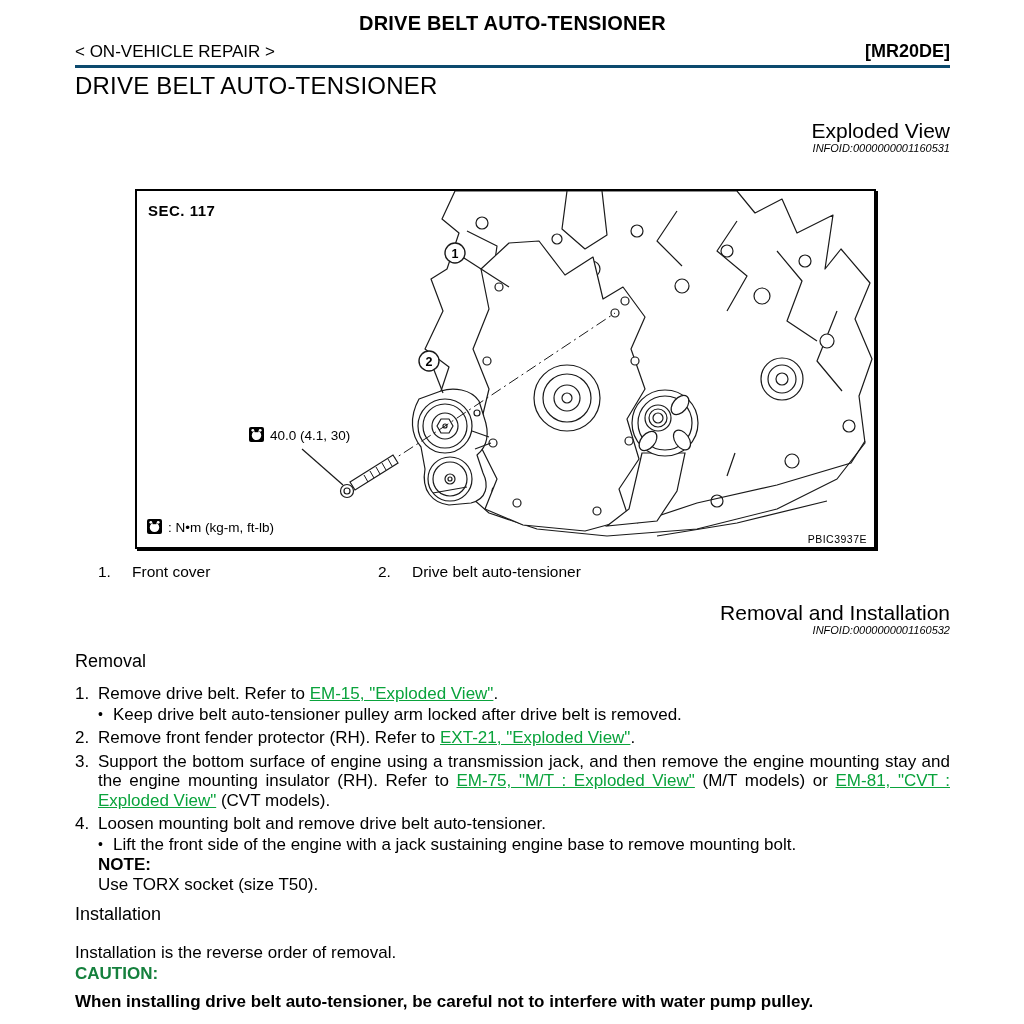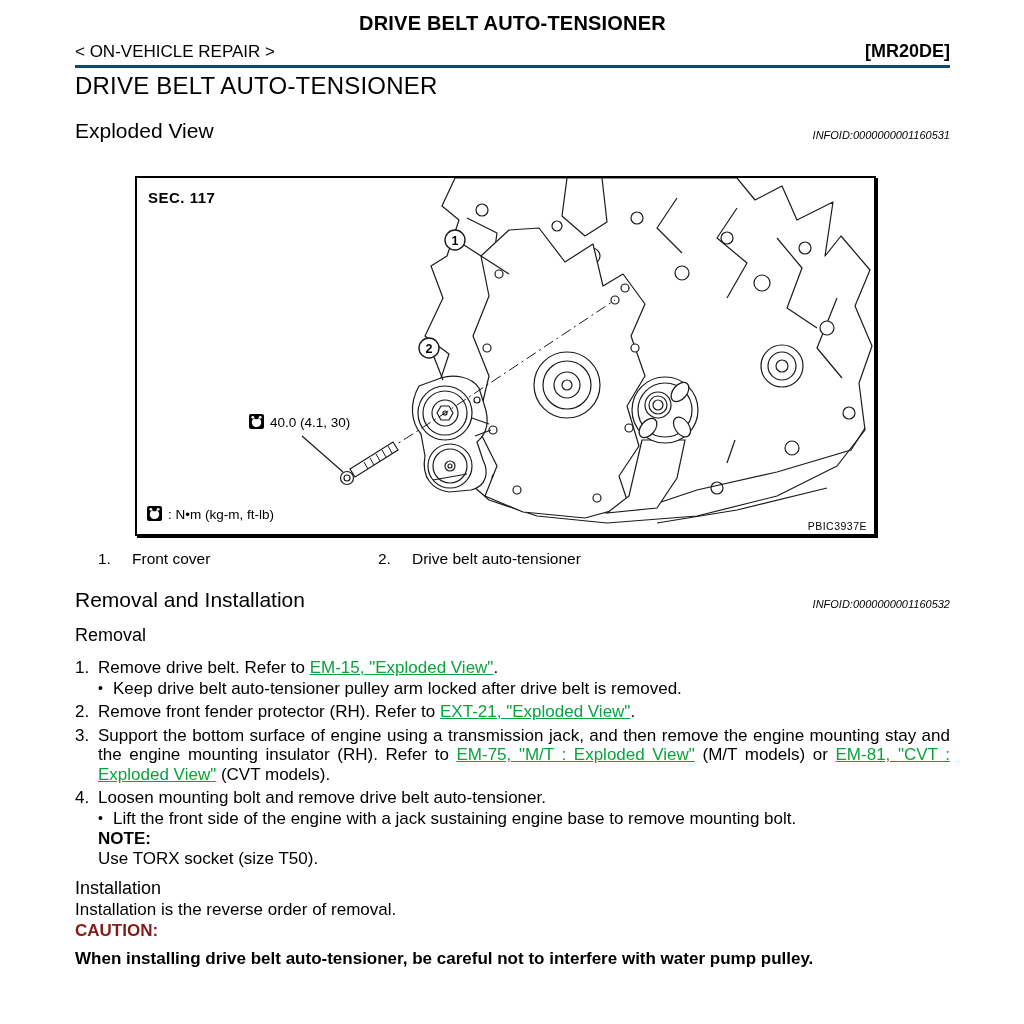--- a/index.html
+++ b/index.html
@@ -13,21 +13,21 @@
   .top-title { text-align:center; font-weight:bold; font-size:20px; line-height:23px; letter-spacing:.2px; }
 
   .header-row { display:flex; justify-content:space-between; align-items:flex-end;
     margin-top:6px; padding-bottom:3px; border-bottom:3px solid #0c4a6e; }
   .breadcrumb { font-size:17px; }
   .engine-code { font-weight:bold; font-size:18px; }
 
   .h1-blue { color:#20208f; font-size:30px; font-weight:400; line-height:34px; margin-top:6px; letter-spacing:.3px; }
   .h2-black { font-size:24px; font-weight:400; line-height:27px; margin-top:4px; letter-spacing:.2px; }
 
-  .section-row { display:flex; justify-content:space-between; align-items:flex-end; margin-top:20px; }
+  .section-row { display:flex; justify-content:space-between; align-items:flex-end; margin-top:20px;flex-direction:column; }
   .section-row.second { }
   .section-heading { font-size:21px; font-weight:400; line-height:23px; }
   .infoid { font-style:italic; font-size:11px; line-height:13px; }
 
   .figure-box { width:741px; height:360px; margin:34px 0 0 60px;
     border:2px solid #000; box-shadow:2px 2px 0 #000; background:#fff; }
   .figure-box svg { display:block; width:737px; height:356px; }
   .figure-box text { font-family:"Liberation Sans", sans-serif; fill:#000; }
 
   .parts-row { position:relative; height:18px; margin-top:14px; font-size:15.5px; }
@@ -43,22 +43,22 @@
   .step-num { width:23px; flex:none; }
   .step-body { flex:1; }
   .just { text-align:justify; }
   .bullet-row { display:flex; margin-left:23px; margin-top:1px; }
   .bullet { width:15px; flex:none; font-size:14px; }
   .note-label { font-weight:bold; margin-left:23px; margin-top:1px; }
   .note-text { margin-left:23px; }
 
   .glink { color:#0aa33c; text-decoration:underline; cursor:pointer; }
 
-  .body-text { font-size:17px; line-height:20px; margin-top:1px; }
-  .caution-label { color:#7f1d1d; font-weight:bold; font-size:17px; line-height:20px; margin-top:1px; }
+  .body-text { font-size:17px; line-height:20px; margin-top:18px; }
+  .caution-label { color:#15803d; font-weight:bold; font-size:17px; line-height:20px; margin-top:1px; }
   .caution-text { font-weight:bold; font-size:17px; line-height:20px; margin-top:8px; }
 </style>
 </head>
 <body>
 
 <div class="page">
 
   <div class="top-title">DRIVE BELT AUTO-TENSIONER</div>
 
   <div class="header-row">

